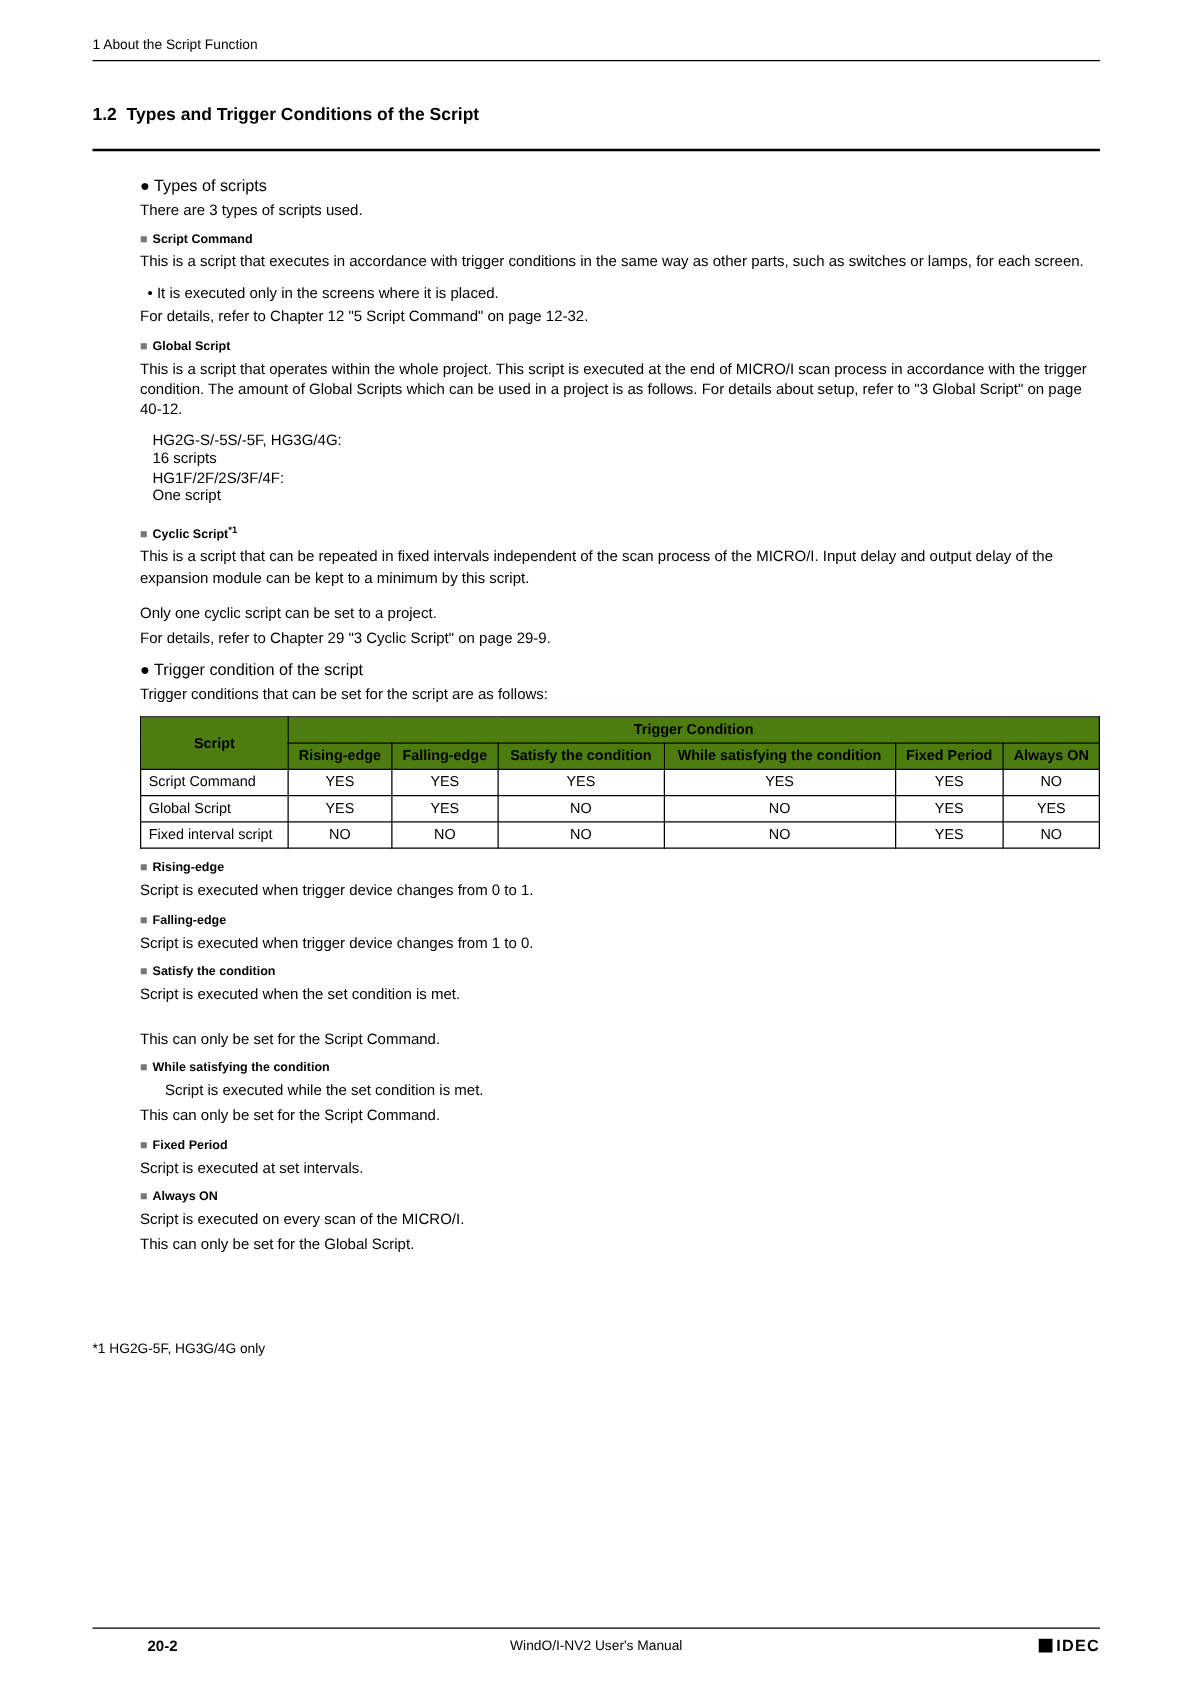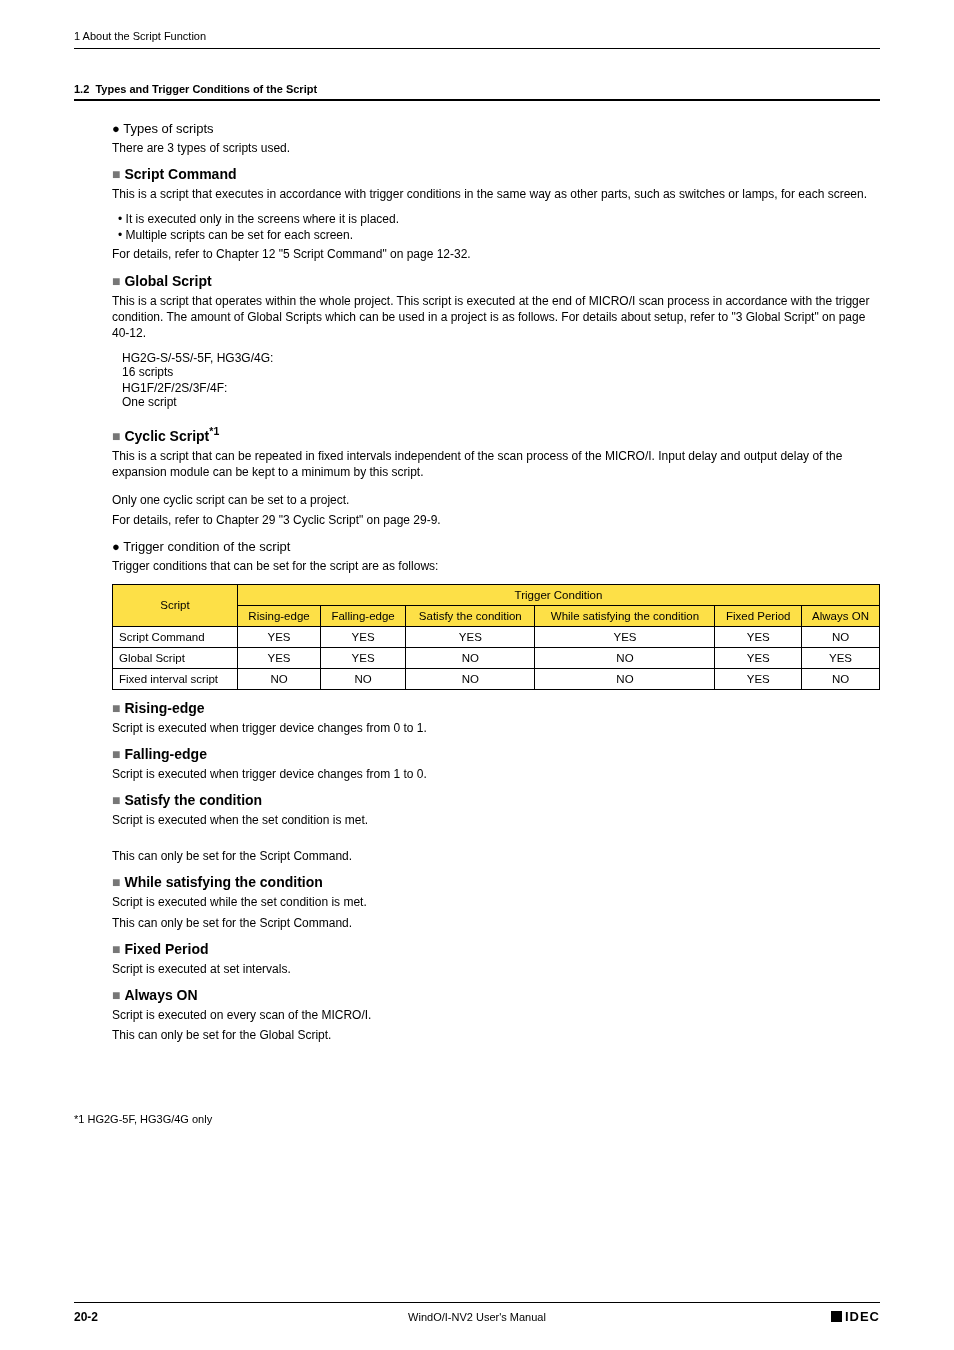--- a/index.html
+++ b/index.html
@@ -16,41 +16,41 @@
   .running-header {
     font-size: 11px;
     margin-bottom: 6px;
   }
   .header-rule {
     border: none;
     border-top: 1px solid #000;
     margin-bottom: 34px;
   }
   .section-heading {
-    font-size: 11px;
-    font-weight: bold;
-    padding-bottom: 4px;
+    font-size: 14px;
+    font-weight: bold;
+    padding-bottom: 20px;
     border-bottom: 2px solid #000;
     margin-bottom: 20px;
   }
   .sub-block { margin-left: 38px; }
   .bullet-heading {
     font-size: 13px;
     margin-bottom: 4px;
   }
   .bullet-heading::before {
     content: "● ";
   }
   .para {
     font-size: 12px;
     line-height: 1.35;
     margin-bottom: 10px;
   }
   .sq-heading {
-    font-size: 14px;
+    font-size: 10px;
     font-weight: bold;
     margin-top: 10px;
     margin-bottom: 4px;
   }
   .sq-heading .sq { color: #777; margin-right: 4px; }
   .ul-dot { margin-left: 6px; margin-bottom: 2px; }
   .ul-dot::before { content: "•  "; }
   .list-row {
     display: flex;
     margin-bottom: 2px;
@@ -65,41 +65,41 @@
     margin-bottom: 10px;
   }
   table.trig th, table.trig td {
     border: 1px solid #000;
     padding: 4px 6px;
     font-size: 11.5px;
     text-align: center;
     vertical-align: middle;
   }
   table.trig th {
-    background: #fde047;
-    font-weight: normal;
+    background: #4d7c0f;
+    font-weight: bold;
   }
   table.trig td.left { text-align: left; }
   .footnote {
     font-size: 11px;
     margin-top: 70px;
   }
   .footer {
     position: absolute;
     bottom: 26px;
     left: 74px;
     right: 74px;
     border-top: 1px solid #000;
     padding-top: 6px;
     display: flex;
     justify-content: space-between;
     align-items: center;
     font-size: 11px;
   }
-  .footer .page { font-weight: bold; font-size: 12px; }
+  .footer .page { font-weight: bold; font-size: 12px; margin-left: 44px; }
   .footer .center { position: absolute; left: 0; right: 0; text-align: center; }
   .logo {
     display: inline-flex;
     align-items: center;
     font-weight: bold;
     font-size: 13px;
     letter-spacing: 1px;
   }
   .logo .box {
     width: 11px; height: 11px; background: #000; margin-right: 3px;
@@ -117,21 +117,20 @@
 </div>
 
 <div class="sub-block">
 
   <div class="bullet-heading">Types of scripts</div>
   <div class="para">There are 3 types of scripts used.</div>
 
   <div class="sq-heading"><span class="sq">■</span><span>Script Command</span></div>
   <div class="para">This is a script that executes in accordance with trigger conditions in the same way as other parts, such as switches or lamps, for each screen.</div>
   <div class="ul-dot">It is executed only in the screens where it is placed.</div>
-  <div class="ul-dot">Multiple scripts can be set for each screen.</div>
   <div class="para" style="margin-top:4px">For details, refer to Chapter 12 "5 Script Command" on page 12-32.</div>
 
   <div class="sq-heading"><span class="sq">■</span><span>Global Script</span></div>
   <div class="para">This is a script that operates within the whole project. This script is executed at the end of MICRO/I scan process in accordance with the trigger condition. The amount of Global Scripts which can be used in a project is as follows. For details about setup, refer to "3 Global Script" on page 40-12.</div>
   <div class="list-row">
     <span class="k">HG2G-S/-5S/-5F, HG3G/4G:</span>
     <span>16 scripts</span>
   </div>
   <div class="list-row">
     <span class="k">HG1F/2F/2S/3F/4F:</span>
@@ -192,21 +191,21 @@
 
   <div id="defs">
       <div class="sq-heading"><span class="sq">■</span>Rising-edge</div>
       <div class="para" style="margin-bottom: 4px;">Script is executed when trigger device changes from 0 to 1.</div>
       <div class="sq-heading"><span class="sq">■</span>Falling-edge</div>
       <div class="para" style="margin-bottom: 4px;">Script is executed when trigger device changes from 1 to 0.</div>
       <div class="sq-heading"><span class="sq">■</span>Satisfy the condition</div>
       <div class="para" style="margin-bottom: 20px;">Script is executed when the set condition is met.</div>
       <div class="para" style="margin-bottom: 4px;">This can only be set for the Script Command.</div>
       <div class="sq-heading"><span class="sq">■</span>While satisfying the condition</div>
-      <div class="para" style="margin-bottom: 4px;">Script is executed while the set condition is met.</div>
+      <div class="para" style="margin-bottom: 4px; margin-left: 20px;">Script is executed while the set condition is met.</div>
       <div class="para" style="margin-bottom: 4px;">This can only be set for the Script Command.</div>
       <div class="sq-heading"><span class="sq">■</span>Fixed Period</div>
       <div class="para" style="margin-bottom: 4px;">Script is executed at set intervals.</div>
       <div class="sq-heading"><span class="sq">■</span>Always ON</div>
       <div class="para" style="margin-bottom: 4px;">Script is executed on every scan of the MICRO/I.</div>
       <div class="para" style="margin-bottom: 4px;">This can only be set for the Global Script.</div>
     </div>
 
 </div>
 

